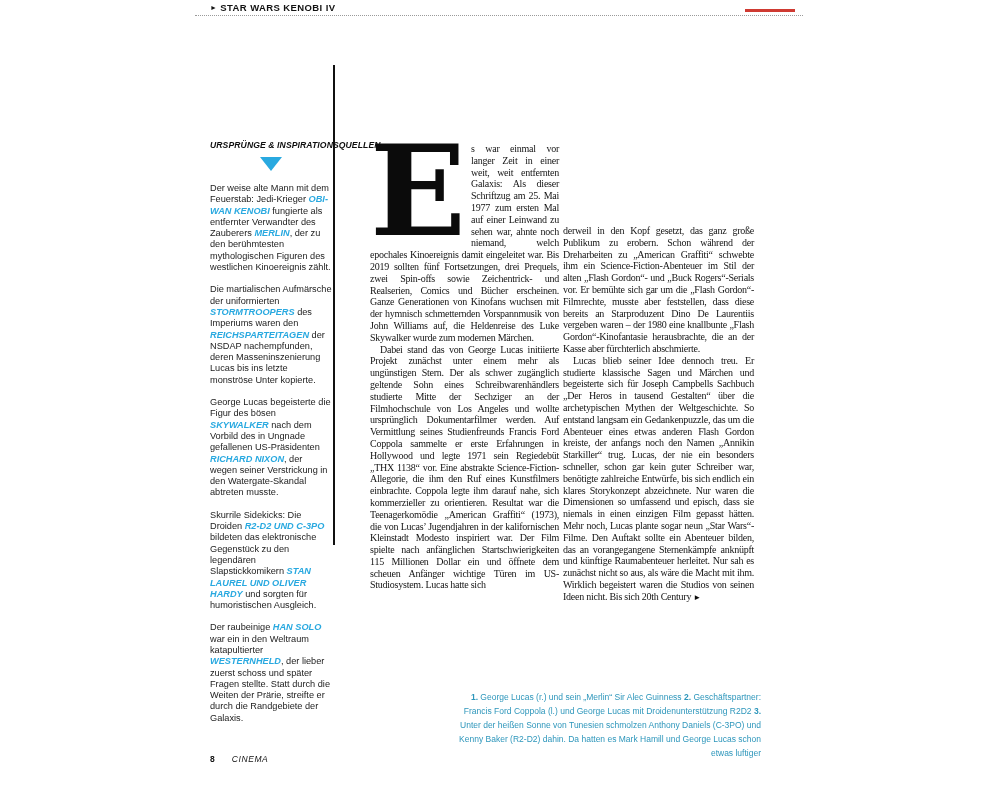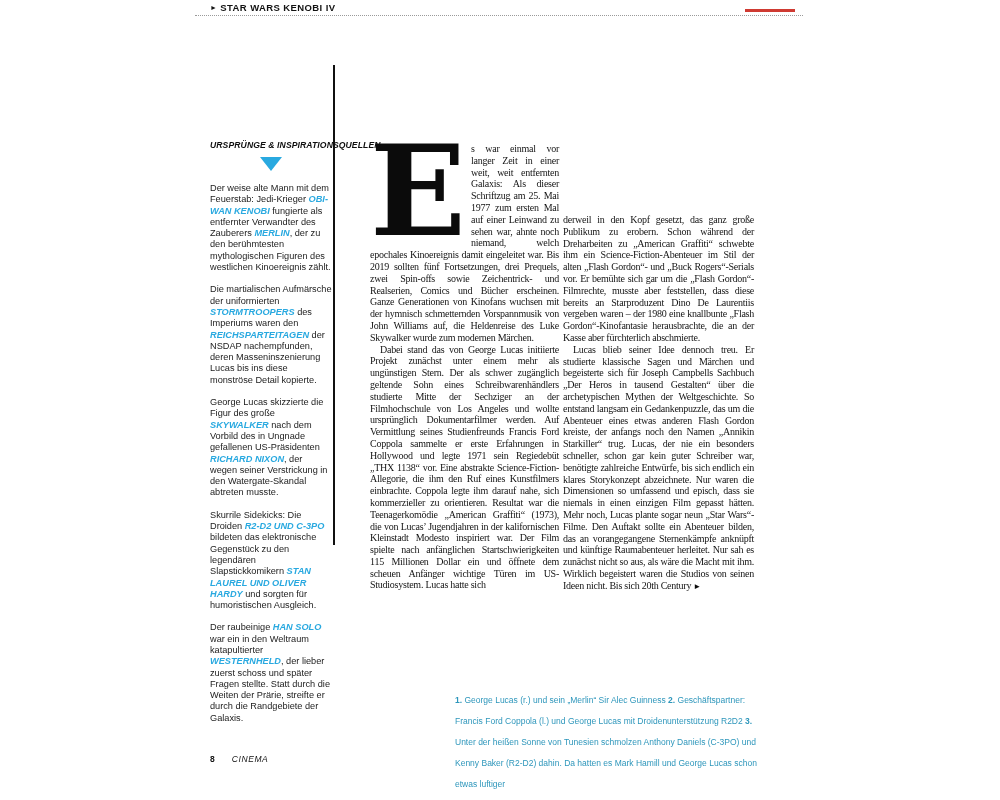--- a/index.html
+++ b/index.html
@@ -42,34 +42,34 @@
   }
   .sb-para{font-size:9.2px;line-height:11.3px;color:#222;margin:0 0 11px 0;}
   .hl{color:var(--cyan);font-weight:bold;font-style:italic;}
   
   .article-col{
     position:absolute;font-family:"Liberation Serif", serif;
     font-size:10px;line-height:11.8px;letter-spacing:-.25px;
     color:#141414;text-align:justify;
   }
   #col1{left:370px;top:143px;width:189px;}
-  #col2{left:563px;top:214px;width:191px;}
+  #col2{left:563px;top:225px;width:191px;}
   .art-para{margin:0;}
   .art-para.indent{text-indent:10px;}
   .dropcap{
     float:left;font-family:"DejaVu Serif", serif;font-weight:bold;
     font-size:126px;line-height:92px;height:94px;margin:2px 7px 0 0;
     letter-spacing:-2px;color:#0b0b0b;
   }
   .end-arrow{font-size:8px;letter-spacing:0;color:#0b0b0b;}
   
   .caption{
     position:absolute;left:455px;top:690px;width:306px;
-    font-size:8.5px;line-height:21px;color:var(--caption-blue);
-    text-align:left;
+    font-size:8.5px;line-height:14px;color:var(--caption-blue);
+    text-align:right;
   }
   .caption .cap-num{font-weight:bold;}
   
   .footer{position:absolute;left:210px;top:754px;font-size:8.5px;color:#111;}
   .footer .pn{font-weight:bold;margin-right:17px;}
   .footer .mag{letter-spacing:.6px;font-style:italic;}
 </style>
 </head>
 <body>
 
@@ -79,22 +79,22 @@
 <div class="header-rule"></div>
 <div class="red-accent"></div>
 
 <div class="divider"></div>
 
 <div class="sidebar">
   <div class="sb-heading">URSPRÜNGE &amp; INSPIRATIONSQUELLEN</div>
   <div class="sb-triangle"></div>
   <div id="sidebar-paras">
       <p class="sb-para"><span>Der weise alte Mann mit dem Feuerstab: Jedi-Krieger </span><span class="hl">OBI-WAN KENOBI</span><span> fungierte als entfernter Verwandter des Zauberers </span><span class="hl">MERLIN</span><span>, der zu den berühmtesten mythologischen Figuren des westlichen Kinoereignis zählt.</span></p>
-      <p class="sb-para"><span>Die martialischen Aufmärsche der uniformierten </span><span class="hl">STORMTROOPERS</span><span> des Imperiums waren den </span><span class="hl">REICHSPARTEITAGEN</span><span> der NSDAP nachempfunden, deren Masseninszenierung Lucas bis ins diese monströse Detail kopierte.</span></p>
-      <p class="sb-para"><span>George Lucas skizzierte die Figur des große </span><span class="hl">SKYWALKER</span><span> nach dem Vorbild des in Ungnade gefallenen US-Präsidenten </span><span class="hl">RICHARD NIXON</span><span>, der wegen seiner Verstrickung in den Watergate-Skandal abtreten musste.</span></p>
+      <p class="sb-para"><span>Die martialischen Aufmärsche der uniformierten </span><span class="hl">STORMTROOPERS</span><span> des Imperiums waren den </span><span class="hl">REICHSPARTEITAGEN</span><span> der NSDAP nachempfunden, deren Masseninszenierung Lucas bis ins letzte monströse Unter kopierte.</span></p>
+      <p class="sb-para"><span>George Lucas begeisterte die Figur des bösen </span><span class="hl">SKYWALKER</span><span> nach dem Vorbild des in Ungnade gefallenen US-Präsidenten </span><span class="hl">RICHARD NIXON</span><span>, der wegen seiner Verstrickung in den Watergate-Skandal abtreten musste.</span></p>
       <p class="sb-para"><span>Skurrile Sidekicks: Die Droiden </span><span class="hl">R2-D2 UND C-3PO</span><span> bildeten das elektronische Gegenstück zu den legendären Slapstickkomikern </span><span class="hl">STAN LAUREL UND OLIVER HARDY</span><span> und sorgten für humoristischen Ausgleich.</span></p>
       <p class="sb-para"><span>Der raubeinige </span><span class="hl">HAN SOLO</span><span> war ein in den Weltraum katapultierter </span><span class="hl">WESTERNHELD</span><span>, der lieber zuerst schoss und später Fragen stellte. Statt durch die Weiten der Prärie, streifte er durch die Randgebiete der Galaxis.</span></p>
     </div>
 </div>
 
 <div class="article-col" id="col1">
     <p class="art-para"><span class="dropcap">E</span>s war einmal vor langer Zeit in einer weit, weit entfernten Galaxis: Als dieser Schriftzug am 25. Mai 1977 zum ersten Mal auf einer Leinwand zu sehen war, ahnte noch niemand, welch epochales Kinoereignis damit eingeleitet war. Bis 2019 sollten fünf Fortsetzungen, drei Prequels, zwei Spin-offs sowie Zeichentrick- und Realserien, Comics und Bücher erscheinen. Ganze Generationen von Kinofans wuchsen mit der hymnisch schmetternden Vorspannmusik von John Williams auf, die Heldenreise des Luke Skywalker wurde zum modernen Märchen.</p>
     <p class="art-para indent">Dabei stand das von George Lucas initiierte Projekt zunächst unter einem mehr als ungünstigen Stern. Der als schwer zugänglich geltende Sohn eines Schreibwarenhändlers studierte Mitte der Sechziger an der Filmhochschule von Los Angeles und wollte ursprünglich Dokumentarfilmer werden. Auf Vermittlung seines Studienfreunds Francis Ford Coppola sammelte er erste Erfahrungen in Hollywood und legte 1971 sein Regiedebüt „THX 1138“ vor. Eine abstrakte Science-Fiction-Allegorie, die ihm den Ruf eines Kunstfilmers einbrachte. Coppola legte ihm darauf nahe, sich kommerzieller zu orientieren. Resultat war die Teenagerkomödie „American Graffiti“ (1973), die von Lucas’ Jugendjahren in der kalifornischen Kleinstadt Modesto inspiriert war. Der Film spielte nach anfänglichen Startschwierigkeiten 115 Millionen Dollar ein und öffnete dem scheuen Anfänger wichtige Türen im US-Studiosystem. Lucas hatte sich</p>
   </div>
 <div class="article-col" id="col2">

